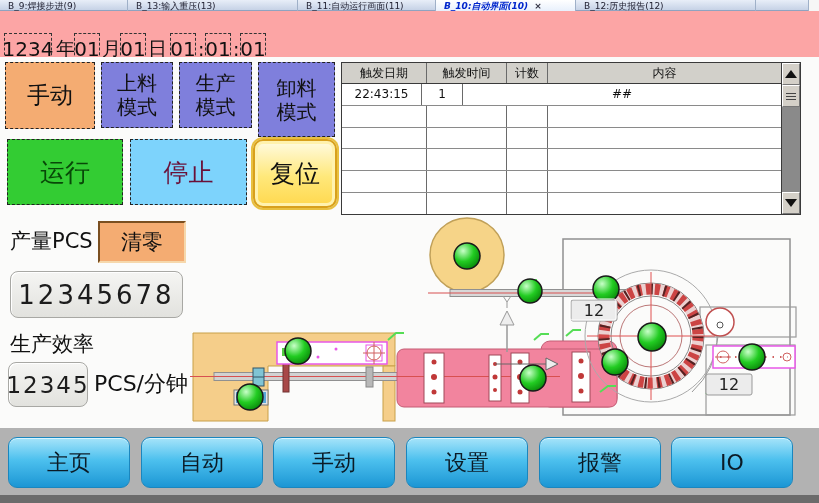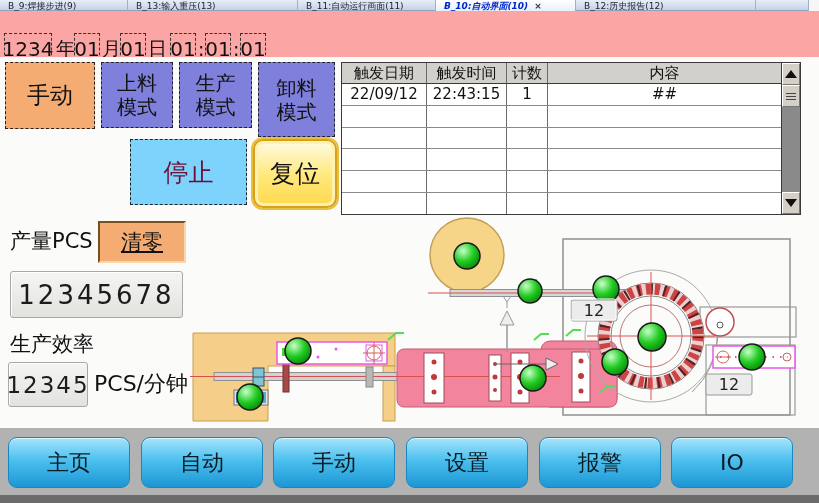--- a/index.html
+++ b/index.html
@@ -30,39 +30,39 @@
   .btn-manual{left:5px;top:62px;width:90px;height:67px;background:#f4ac72;font-size:23px;}
   .btn-mode{background:#7f7fdc;font-size:20px;line-height:24px;}
   .btn-load{left:101px;top:62px;width:72px;height:66px;}
   .btn-prod{left:179px;top:62px;width:73px;height:66px;}
   .btn-unload{left:258px;top:62px;width:77px;height:75px;}
   .btn-run{left:7px;top:139px;width:116px;height:66px;background:#33cc33;color:#084808;font-size:25px;}
   .btn-stop{left:130px;top:139px;width:117px;height:66px;background:#7dd3fc;color:#6a1038;font-size:25px;}
   .btn-reset{left:253px;top:139px;width:84px;height:69px;border:2px solid #d8a01c;border-radius:10px;
      background:linear-gradient(180deg,#fffbe2,#ffe87a 55%,#ffd84e);box-shadow:inset 0 0 0 3px #fff2ae,0 0 0 2px #e8c040;font-size:25px;color:#111;}
   .btn-clear{left:98px;top:221px;width:88px;height:42px;background:#f4ac72;font-size:21px;
-     border:2px solid;border-color:#7a4f20 #f6d8ac #f6d8ac #7a4f20;text-decoration:underline;}
+     border:2px solid;border-color:#7a4f20 #f6d8ac #f6d8ac #7a4f20;}
 
   .static-label{position:absolute;color:#111;}
   .lbl-output{left:10px;top:227px;font-size:21px;}
   .lbl-eff{left:10px;top:330px;font-size:21px;}
   .lbl-unit{left:94px;top:369px;font-size:22px;}
 
-  .num-display{position:absolute;border:1px solid #a8a8a4;border-radius:3px;background:linear-gradient(180deg,#f5f5f3,#e2e2de);
+  .num-display{position:absolute;border:1px solid #a8a8a4;border-radius:8px;background:linear-gradient(180deg,#f5f5f3,#e2e2de);
      box-shadow:inset 1px 1px 0 #ffffff;display:flex;align-items:center;justify-content:center;color:#1c1c1c;}
   .disp-total{left:10px;top:271px;width:173px;height:47px;font-size:26px;letter-spacing:3px;}
   .disp-eff{left:8px;top:362px;width:80px;height:45px;font-size:23px;letter-spacing:2px;}
 
   
   .alarm-table{left:341px;top:62px;width:460px;height:153px;border:1px solid #3a3a3a;background:#fff;display:flex;}
   .tbl-grid{width:441px;height:100%;display:flex;flex-direction:column;}
   .tbl-row{display:flex;flex:1;border-bottom:1px solid #8a8a8a;}
   .tbl-row.hdr{flex:0 0 21px;background:#d2d0ca;border-bottom:1px solid #3a3a3a;}
   .tbl-row:last-child{border-bottom:none;}
-  .cell{display:flex;align-items:center;justify-content:center;font-size:15px;color:#111;border-right:1px solid #6a6a6a;overflow:hidden;white-space:nowrap;}
+  .cell{display:flex;align-items:center;justify-content:center;font-size:12px;color:#111;border-right:1px solid #6a6a6a;overflow:hidden;white-space:nowrap;}
   .c1{width:85px;} .c2{width:80px;} .c3{width:41px;} .c4{flex:1;border-right:none;}
   .scrollbar{width:19px;height:100%;border-left:1px solid #3a3a3a;display:flex;flex-direction:column;background:#8a8a8a;}
   .sb-btn{flex:0 0 22px;background:#d4d0c8;border:1px solid;border-color:#fff #777 #777 #fff;display:flex;align-items:center;justify-content:center;}
   .sb-thumb{flex:0 0 22px;background:#d4d0c8;border:1px solid;border-color:#fff #777 #777 #fff;display:flex;flex-direction:column;align-items:center;justify-content:center;gap:2px;}
   .sb-thumb i{display:block;width:10px;height:1px;background:#444;}
   .sb-track{flex:1;}
   .tri-up{width:0;height:0;border-left:6px solid transparent;border-right:6px solid transparent;border-bottom:8px solid #111;}
   .tri-down{width:0;height:0;border-left:6px solid transparent;border-right:6px solid transparent;border-top:8px solid #111;}
 
   
@@ -119,40 +119,40 @@
   <div class="hmi-btn btn-mode btn-load">
     <span><span>上料</span><br><span>模式</span></span>
   </div>
   <div class="hmi-btn btn-mode btn-prod">
     <span><span>生产</span><br><span>模式</span></span>
   </div>
   <div class="hmi-btn btn-mode btn-unload">
     <span><span>卸料</span><br><span>模式</span></span>
   </div>
 
+  <div class="hmi-btn btn-run">运行</div>
   <div class="hmi-btn btn-stop">停止</div>
   <div class="hmi-btn btn-reset">复位</div>
 
   <div class="static-label lbl-output">产量PCS</div>
   <div class="hmi-btn btn-clear">清零</div>
   <div class="num-display disp-total">12345678</div>
   <div class="static-label lbl-eff">生产效率</div>
   <div class="num-display disp-eff">12345</div>
   <div class="static-label lbl-unit">PCS/分钟</div>
 
   <div class="abs alarm-table dots-dark">
     <div class="tbl-grid">
       <div class="tbl-row hdr">
         <div class="cell c1">触发日期</div>
         <div class="cell c2">触发时间</div>
         <div class="cell c3">计数</div>
         <div class="cell c4">内容</div>
       </div>
       <div class="tbl-row" style="background:#fff">
-        <div class="cell c1">22/09/12</div>
         <div class="cell c2">22:43:15</div>
         <div class="cell c3">1</div>
         <div class="cell c4">##</div>
       </div>
       <div class="tbl-row">
           <div class="cell c1"></div>
           <div class="cell c2"></div>
           <div class="cell c3"></div>
           <div class="cell c4"></div>
         </div>

